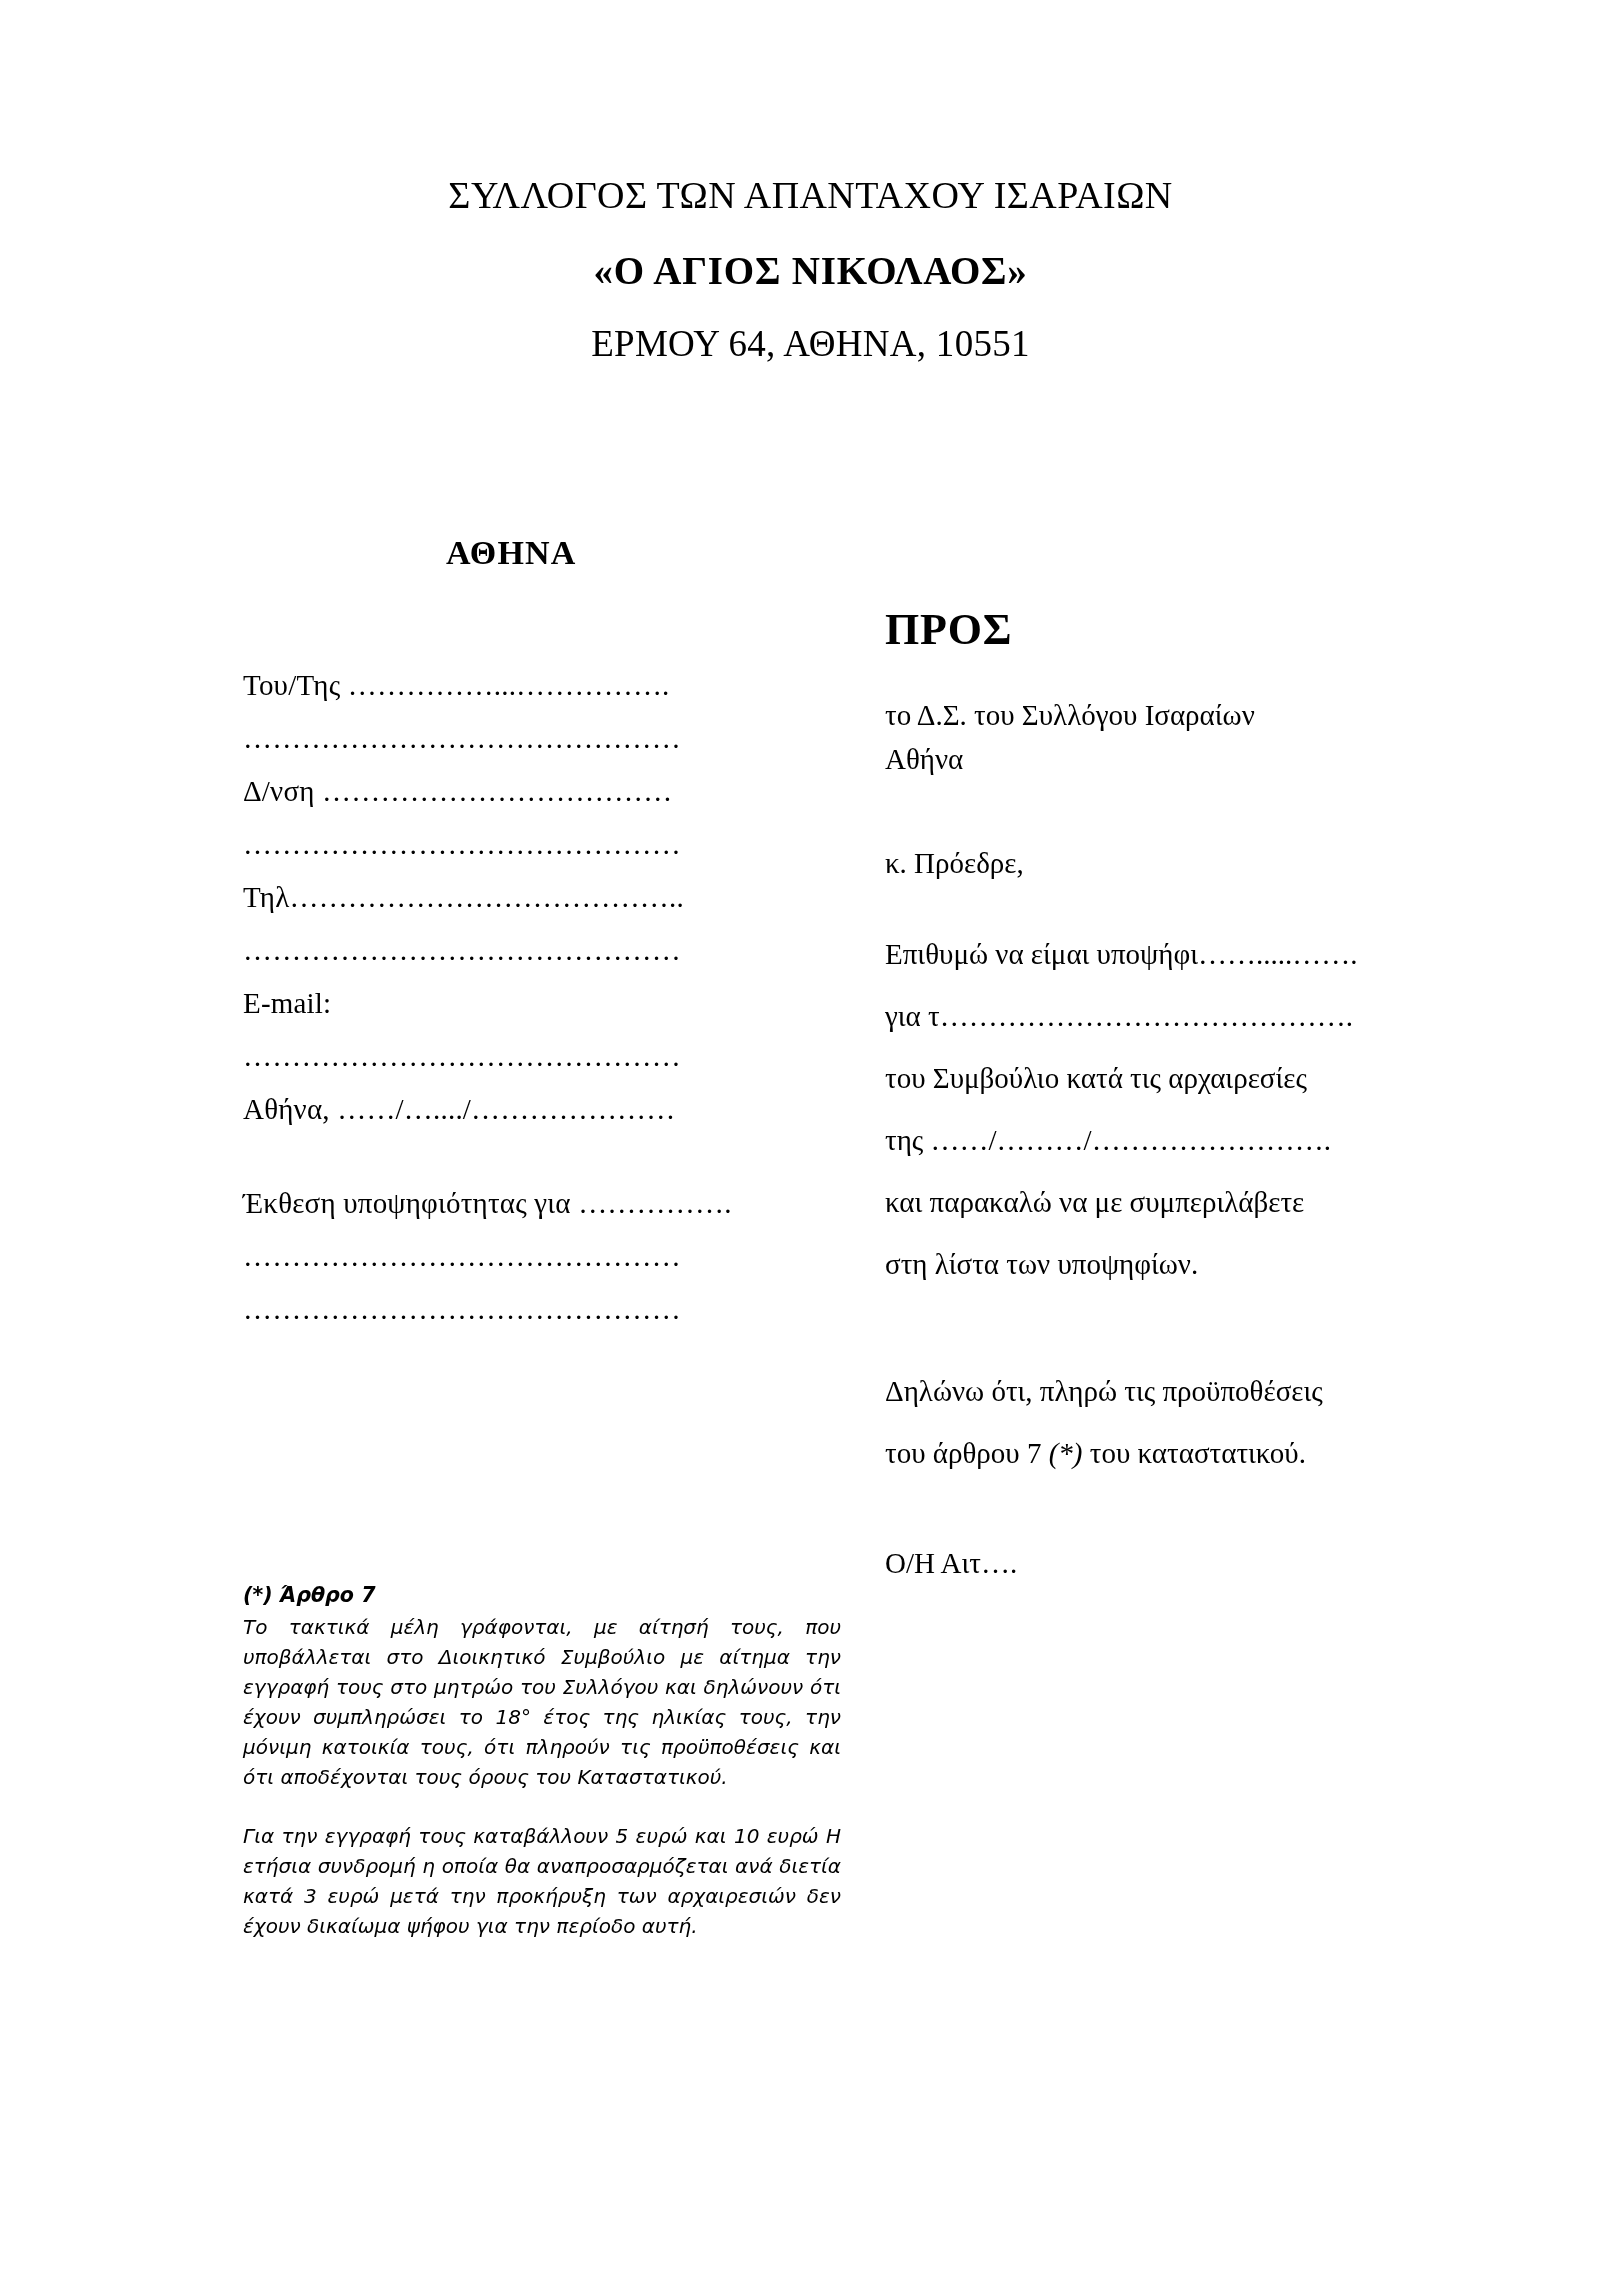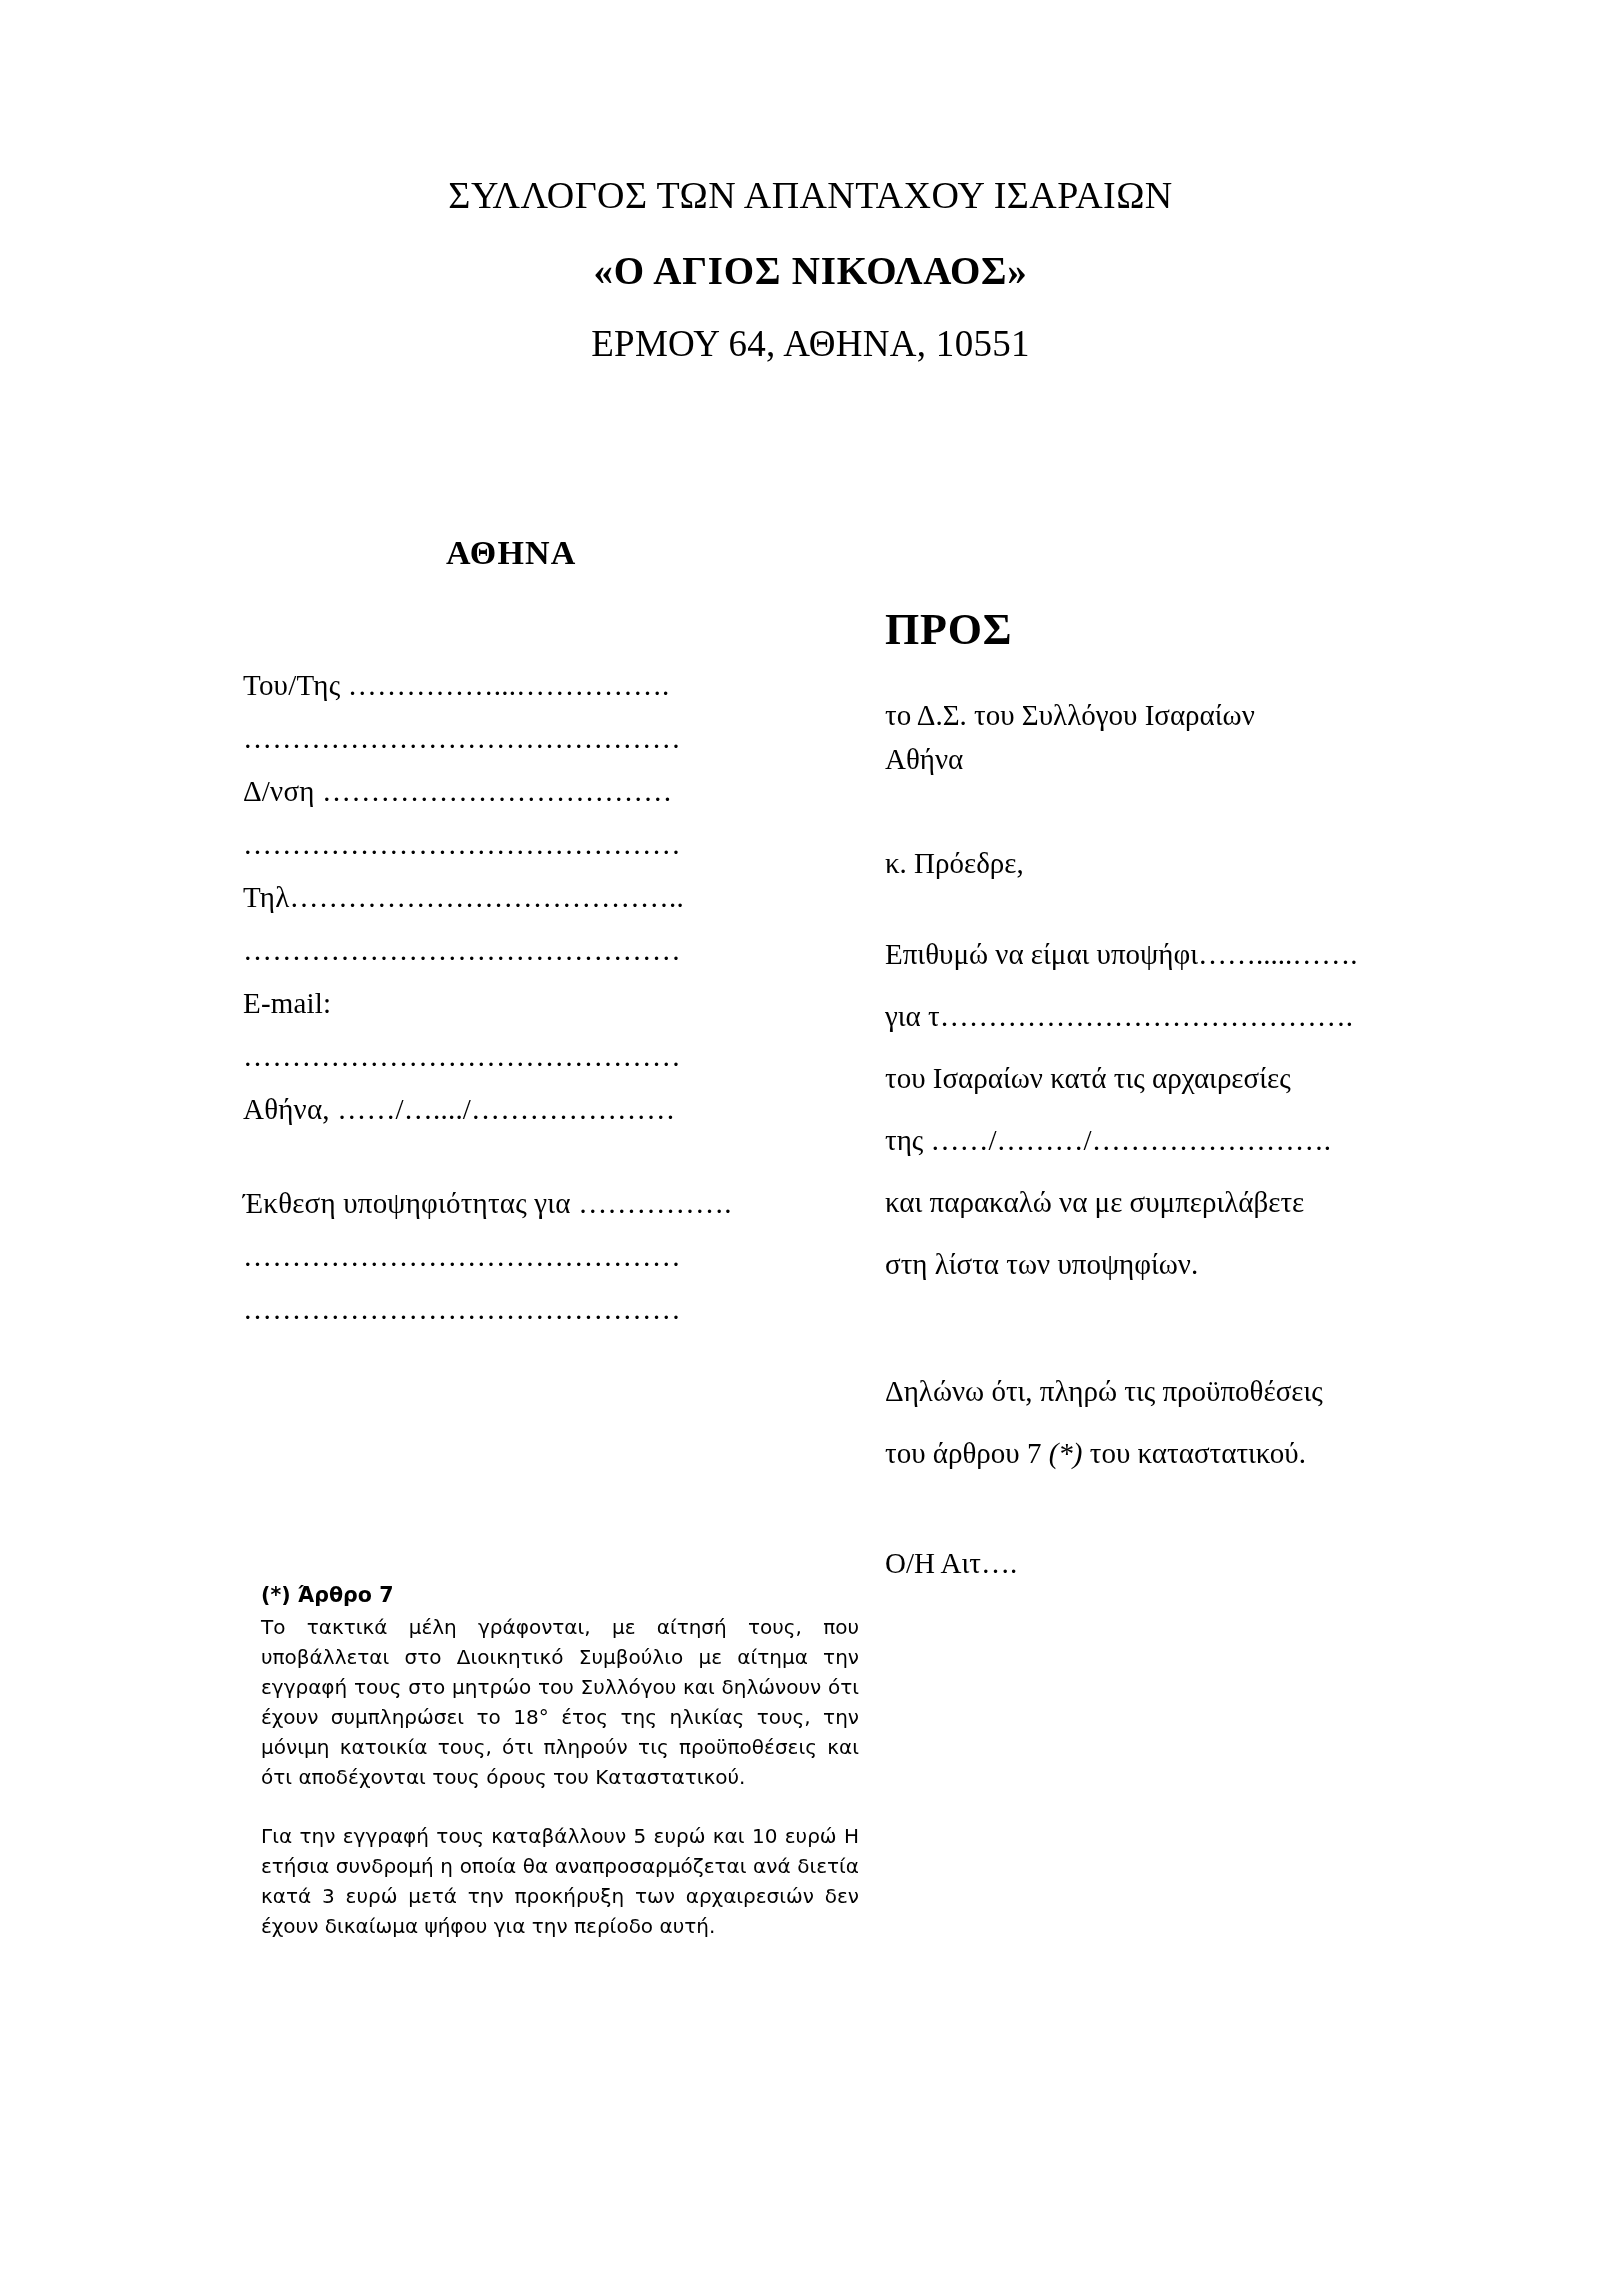--- a/index.html
+++ b/index.html
@@ -108,24 +108,25 @@
 
   .signature {
     font-size: 29px;
     padding-right: 27.4px;
     line-height: 1.0;
   }
 
   
   .footnote {
     position: absolute;
-    left: 261px;
+    left: 243px;
     top: 1580px;
     width: 598px;
     font-family: "DejaVu Sans", "Liberation Sans", sans-serif;
+    font-style: italic;
     font-size: 20px;
     line-height: 30px;
     text-align: justify;
   }
   .footnote-title {
     font-weight: bold;
     font-size: 20.6px;
     margin-bottom: 2px;
   }
   .footnote-p {
@@ -169,21 +170,21 @@
     <div class="right-addr">Αθήνα</div>
 
     <div class="gap-md"></div>
 
     <div class="right-para">κ. Πρόεδρε,</div>
 
     <div class="gap-sm"></div>
 
     <div class="right-para">Επιθυμώ να είμαι υποψήφι…….....…….</div>
     <div class="right-para">για τ…………………………………….</div>
-    <div class="right-para">του Ισαραίων κατά τις αρχαιρεσίες</div>
+    <div class="right-para">του Συμβούλιο κατά τις αρχαιρεσίες</div>
     <div class="right-para">της ……/………/…………………….</div>
     <div class="right-para">και παρακαλώ να με συμπεριλάβετε</div>
     <div class="right-para">στη λίστα των υποψηφίων.</div>
 
     <div class="gap-lg"></div>
 
     <div class="right-para">Δηλώνω ότι, πληρώ τις προϋποθέσεις</div>
     <div class="right-para"><span>του άρθρου 7 </span><span class="italic">(*)</span><span> του καταστατικού.</span></div>
 
     <div class="gap-lg"></div>

